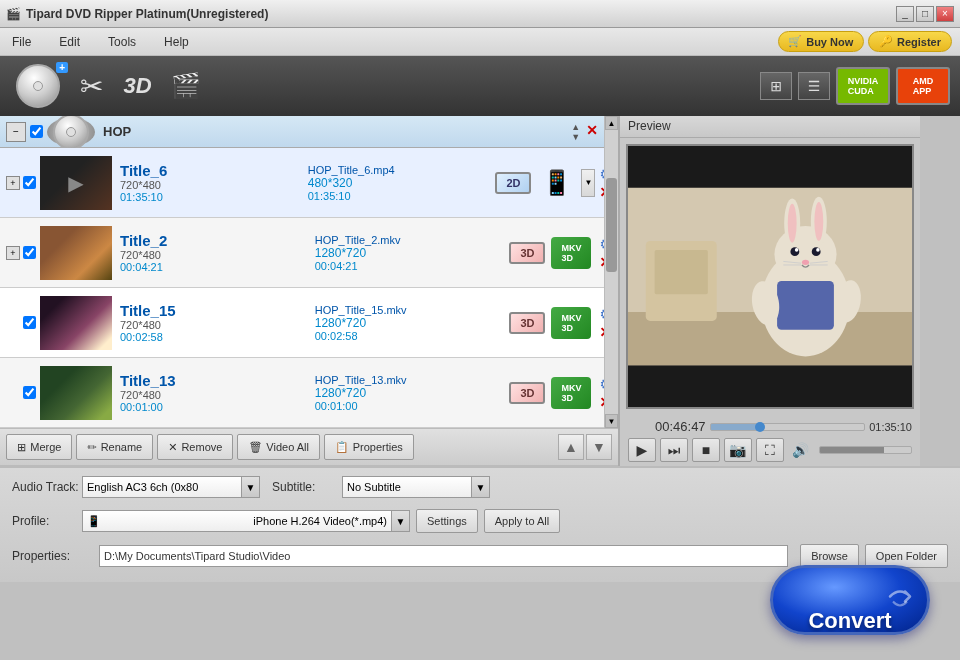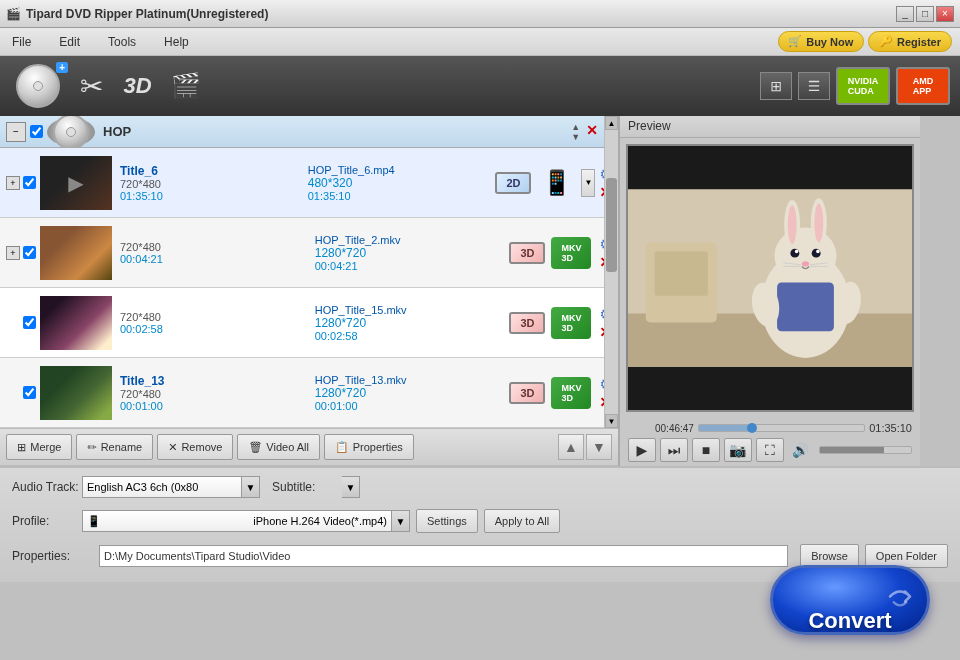--- a/index.html
+++ b/index.html
@@ -98,21 +98,21 @@
     .video-row {
       height: 70px; display: flex; align-items: center;
       border-bottom: 1px solid #ccc; padding: 0 6px;
       background: white; position: relative;
     }
     .video-row.alt { background: #f5f5f5; }
     .row-expand { width: 14px; height: 14px; border: 1px solid #888; background: #e0e0e0; display: flex; align-items: center; justify-content: center; cursor: pointer; font-size: 9px; margin-right: 3px; }
     .row-cb { margin-right: 4px; }
     .row-thumb { width: 72px; height: 54px; object-fit: cover; margin-right: 8px; background: #333; flex-shrink: 0; }
     .row-info { flex: 1; min-width: 0; }
-    .row-title { font-size: 12px; color: #0055aa; font-weight: bold; }
+    .row-title { font-size: 15px; color: #0055aa; font-weight: bold; }
     .row-dim { font-size: 11px; color: #555; }
     .row-time { font-size: 11px; color: #0088cc; }
     .row-output { flex: 1; min-width: 0; }
     .row-oname { font-size: 11px; color: #0055aa; }
     .row-odim { font-size: 12px; color: #0088cc; }
     .row-otime { font-size: 11px; color: #0088cc; }
     .row-badge {
       width: 36px; height: 22px; border: 2px solid #888; border-radius: 3px;
       display: flex; align-items: center; justify-content: center;
       font-size: 11px; font-weight: bold; margin-right: 6px;
@@ -168,21 +168,21 @@
     #destination-row { display: flex; align-items: center; }
     #dest-path { flex: 1; height: 22px; border: 1px solid #999; background: white; font-size: 11px; padding: 0 4px; margin-right: 6px; color: #333; }
 
     
     #right-panel { width: 300px; display: flex; flex-direction: column; background: #c8c8c8; }
     #preview-label { height: 22px; background: linear-gradient(to bottom, #d8d8d8, #c8c8c8); padding: 3px 8px; font-size: 12px; color: #333; border-bottom: 1px solid #aaa; }
     #preview-video { flex: 1; background: #1a1a1a; display: flex; align-items: center; justify-content: center; overflow: hidden; margin: 6px; border: 2px solid #888; }
     #preview-video svg { width: 100%; height: 100%; }
     #video-controls { padding: 4px 8px; }
     #time-bar { display: flex; align-items: center; gap: 4px; margin-bottom: 4px; }
-    #time-current { font-size: 10px; color: #333; min-width: 40px; padding-left: 27px; }
+    #time-current { font-size: 13px; color: #333; min-width: 40px; padding-left: 27px; }
     #time-slider { flex: 1; height: 8px; background: linear-gradient(to right, #88aacc 0%, #88aacc 30%, #cccccc 30%); border: 1px solid #aaa; border-radius: 2px; position: relative; cursor: pointer; }
     #time-slider-thumb { position: absolute; width: 10px; height: 10px; background: #4488cc; border-radius: 50%; top: -2px; left: 29%; }
     #time-end { font-size: 11px; color: #333; min-width: 40px; text-align: right; }
     #ctrl-buttons { display: flex; align-items: center; gap: 4px; }
     .ctrl-btn { width: 28px; height: 24px; border: 1px solid #999; background: linear-gradient(to bottom, #e8e8e8, #d0d0d0); display: flex; align-items: center; justify-content: center; cursor: pointer; font-size: 14px; color: #333; border-radius: 2px; }
     #vol-slider { flex: 1; height: 8px; background: linear-gradient(to right, #888 0%, #888 70%, #ccc 70%); border: 1px solid #aaa; border-radius: 2px; margin-left: 6px; cursor: pointer; }
 
     
     #convert-panel { padding: 8px 12px; display: flex; align-items: center; justify-content: flex-end; }
     #convert-btn {
@@ -339,20 +339,21 @@
           <span class="settings-gear">⚙</span>
           <span class="row-x">✕</span>
         </div>
       </div>
 
       <div class="video-row alt">
         <div class="row-expand">+</div>
         <input type="checkbox" class="row-cb" checked="" style="">
         <div class="row-thumb thumb-2" style="width:72px;height:54px;margin-right:8px;flex-shrink:0;"></div>
         <div class="row-info">
+          <div class="row-title">Title_2</div>
           <div class="row-dim">720*480</div>
           <div class="row-time">00:04:21</div>
         </div>
         <div class="row-output">
           <div class="row-oname">HOP_Title_2.mkv</div>
           <div class="row-odim">1280*720</div>
           <div class="row-otime">00:04:21</div>
         </div>
         <div class="row-badge badge-3d">3D</div>
         <div class="row-format-icon">
@@ -362,20 +363,21 @@
           <span class="settings-gear">⚙</span>
           <span class="row-x">✕</span>
         </div>
       </div>
 
       <div class="video-row">
         <div style="width:17px;"></div>
         <input type="checkbox" class="row-cb" checked="" style="">
         <div class="row-thumb thumb-3" style="width:72px;height:54px;margin-right:8px;flex-shrink:0;"></div>
         <div class="row-info">
+          <div class="row-title">Title_15</div>
           <div class="row-dim">720*480</div>
           <div class="row-time">00:02:58</div>
         </div>
         <div class="row-output">
           <div class="row-oname">HOP_Title_15.mkv</div>
           <div class="row-odim">1280*720</div>
           <div class="row-otime">00:02:58</div>
         </div>
         <div class="row-badge badge-3d">3D</div>
         <div class="row-format-icon">
@@ -513,20 +515,23 @@
   <div class="bp-row">
     <span class="bp-label">Audio Track:</span>
     <div style="display:flex;align-items:center;">
       <div class="bp-select audio-sel">
         <span>English AC3 6ch (0x80</span>
       </div>
       <div class="bp-arrow">▼</div>
     </div>
     <span class="bp-label bp-subtitle-label">Subtitle:</span>
     <div style="display:flex;align-items:center;">
+      <div class="bp-select subtitle-sel">
+        <span>No Subtitle</span>
+      </div>
       <div class="bp-arrow">▼</div>
     </div>
   </div>
   <div class="bp-row">
     <span class="bp-label">Profile:</span>
     <div style="display:flex;align-items:center;">
       <div class="bp-select profile-sel" style="display:flex;align-items:center;gap:4px;">
         <span>📱</span>
         <span>iPhone H.264 Video(*.mp4)</span>
       </div>

